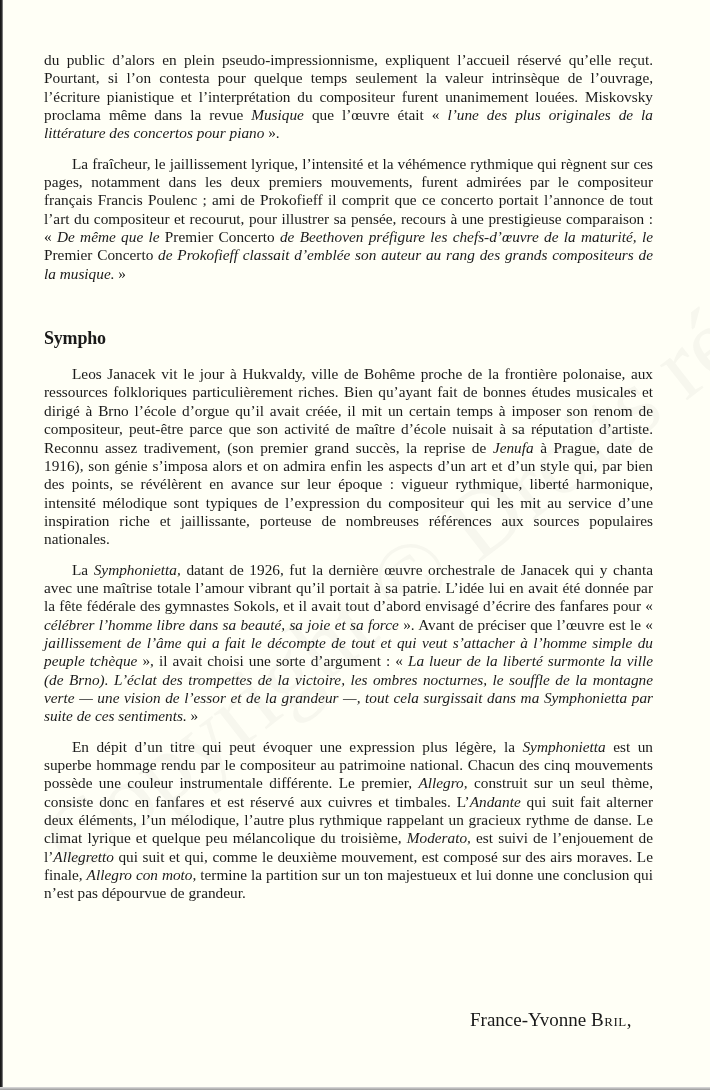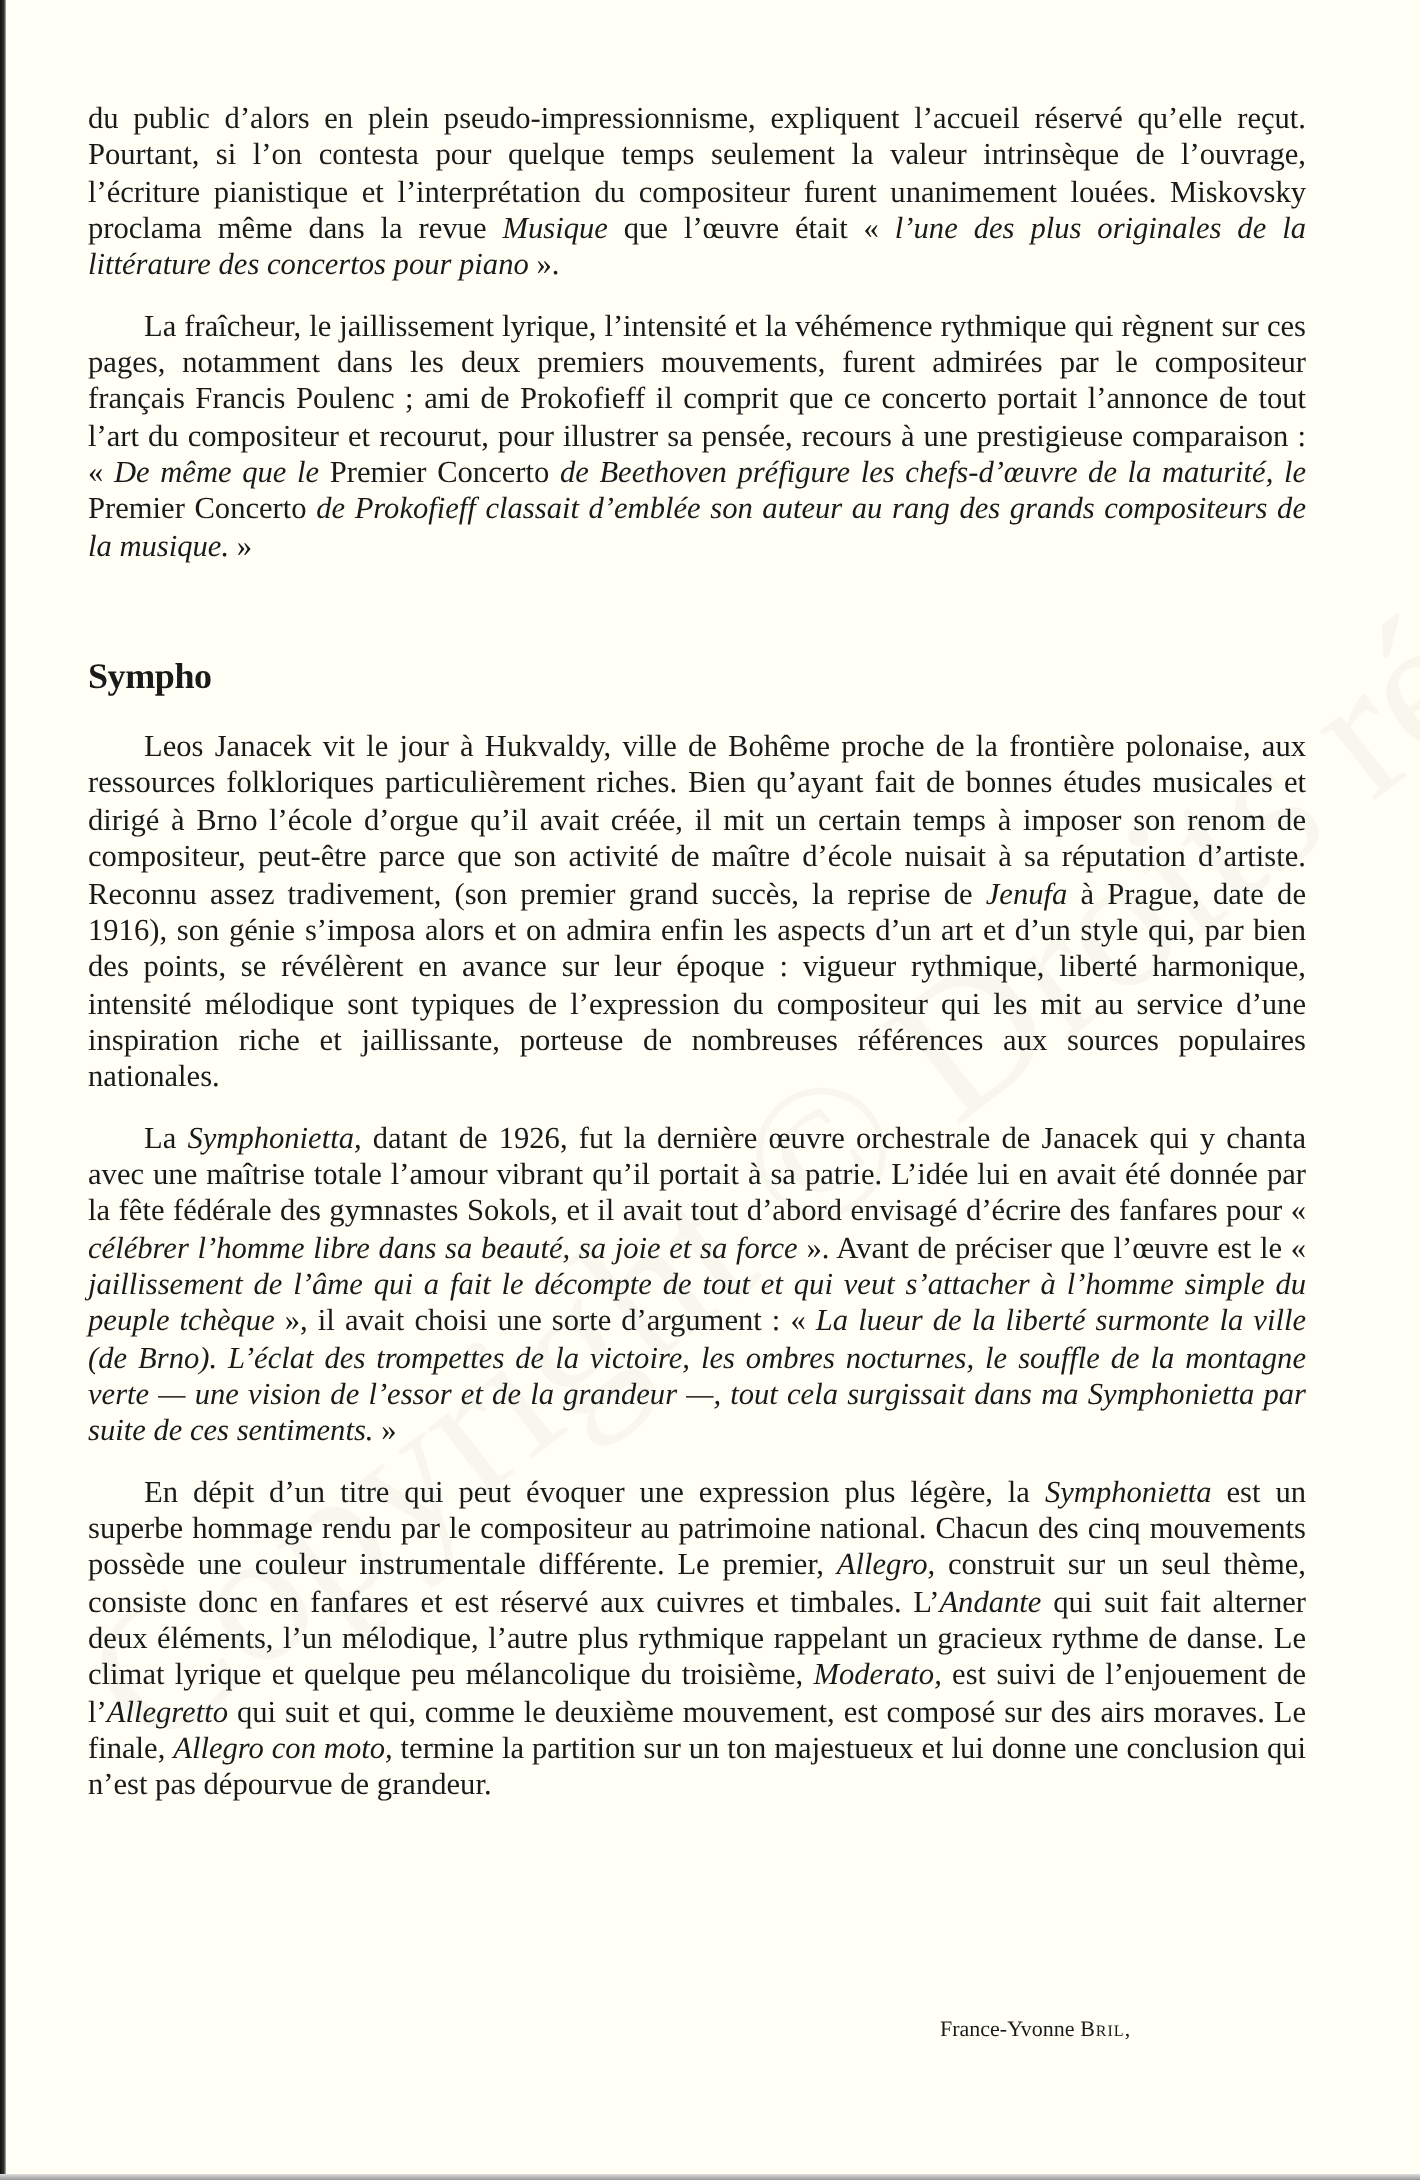--- a/index.html
+++ b/index.html
@@ -64,21 +64,21 @@
     font-weight: bold;
     line-height: 22px;
     letter-spacing: -0.2px;
   }
   .gap-h { height: 16px; }
   i { }
   .signature {
     position: absolute;
     left: 470px;
     top: 1009px;
-    font-size: 11px;
+    font-size: 19px;
     white-space: nowrap;
   }
   .sc {
     font-variant: small-caps;
     letter-spacing: 0.5px;
   }
 </style>
 </head>
 <body>
 

